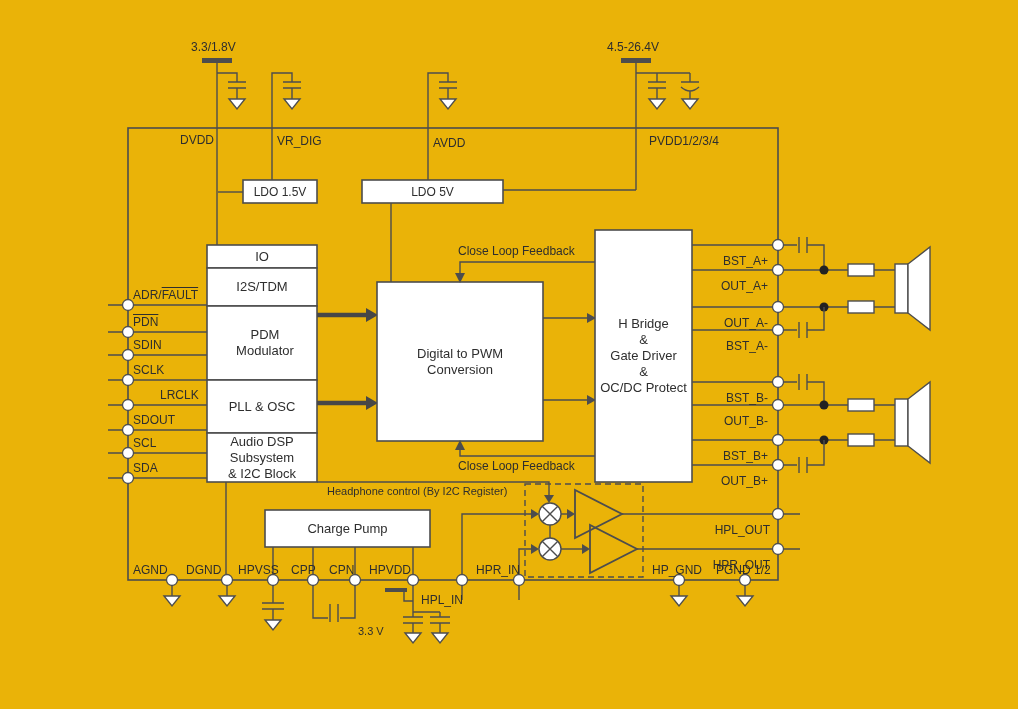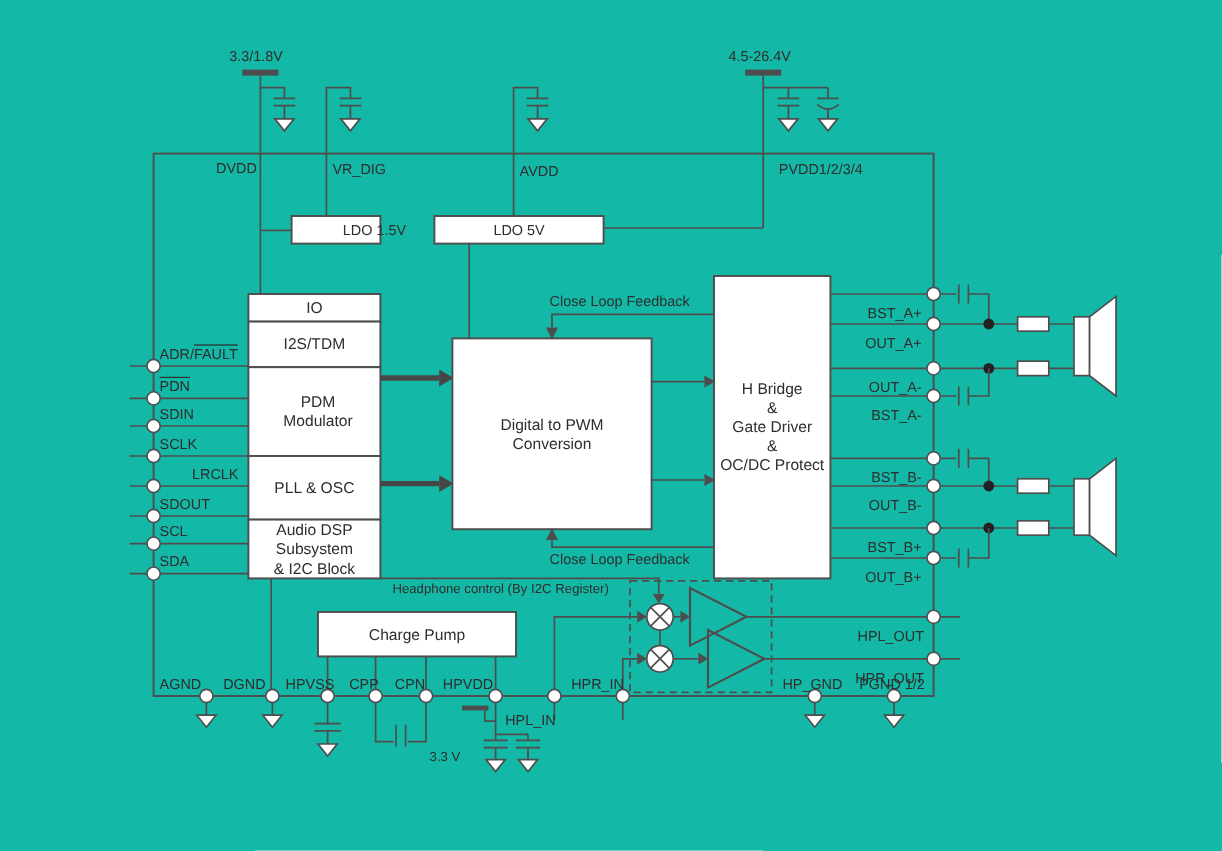--- a/index.html
+++ b/index.html
@@ -1,16 +1,16 @@
 <!DOCTYPE html>
 <html><head>
 <meta charset="utf-8">
 <style>
   html,body{margin:0;padding:0;background:#fff;}
-  .stage{position:relative;width:1018px;height:709px;background:#14b8a6;overflow:hidden;
+  .stage{position:relative;width:1018px;height:709px;background:#eab308;overflow:hidden;
          font-family:"Liberation Sans", sans-serif;}
   .stage svg{position:absolute;left:0;top:0;}
   .lbl{position:absolute;color:#2e2e2e;font-size:12px;white-space:nowrap;line-height:14px;}
   .lbl.small{font-size:11px;}
   .boxlbl{position:absolute;display:flex;flex-direction:column;align-items:center;
           justify-content:center;text-align:center;color:#2e2e2e;font-size:13px;line-height:16px;}
   .right{text-align:right;margin-top:26px;}
   .ovl{text-decoration:overline;}
   .w90{width:90px;}
   .w80{width:80px;}
@@ -243,21 +243,21 @@
 </svg>
 
 <div class="lbl" style="left:191px;top:40px;">3.3/1.8V</div>
 <div class="lbl" style="left:607px;top:40px;">4.5-26.4V</div>
 
 <div class="lbl" style="left:180px;top:133px;">DVDD</div>
 <div class="lbl" style="left:277px;top:134px;">VR_DIG</div>
 <div class="lbl" style="left:433px;top:136px;">AVDD</div>
 <div class="lbl" style="left:649px;top:134px;">PVDD1/2/3/4</div>
 
-<div class="boxlbl" style="left:243px;top:180px;width:74px;height:23px;font-size:12px;padding-left:32px;">LDO 1.5V</div>
+<div class="boxlbl" style="left:243px;top:180px;width:74px;height:23px;font-size:12px;">LDO 1.5V</div>
 <div class="boxlbl" style="left:362px;top:180px;width:141px;height:23px;font-size:12px;">LDO 5V</div>
 
 <div class="lbl" style="left:133px;top:288px;"><span>ADR/</span><span class="ovl">FAULT</span></div>
 <div class="lbl" style="left:133px;top:315px;"><span class="ovl">PDN</span></div>
 <div class="lbl" style="left:133px;top:338px;">SDIN</div>
 <div class="lbl" style="left:133px;top:363px;">SCLK</div>
 <div class="lbl" style="left:133px;top:388px;margin-left:27px;">LRCLK</div>
 <div class="lbl" style="left:133px;top:413px;">SDOUT</div>
 <div class="lbl" style="left:133px;top:436px;">SCL</div>
 <div class="lbl" style="left:133px;top:461px;">SDA</div>

